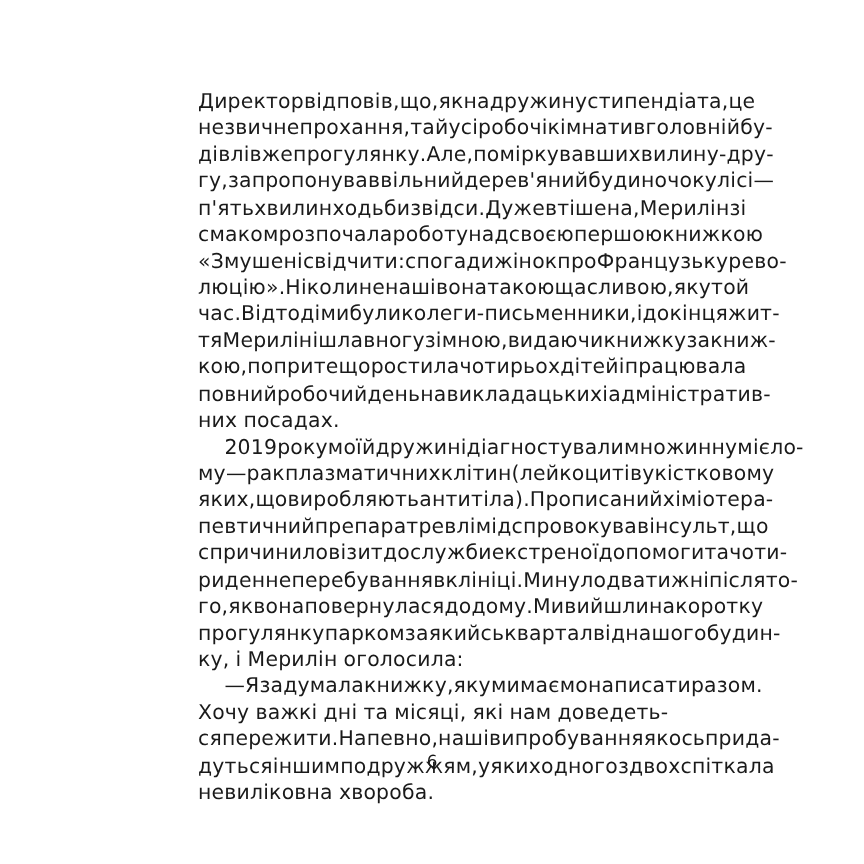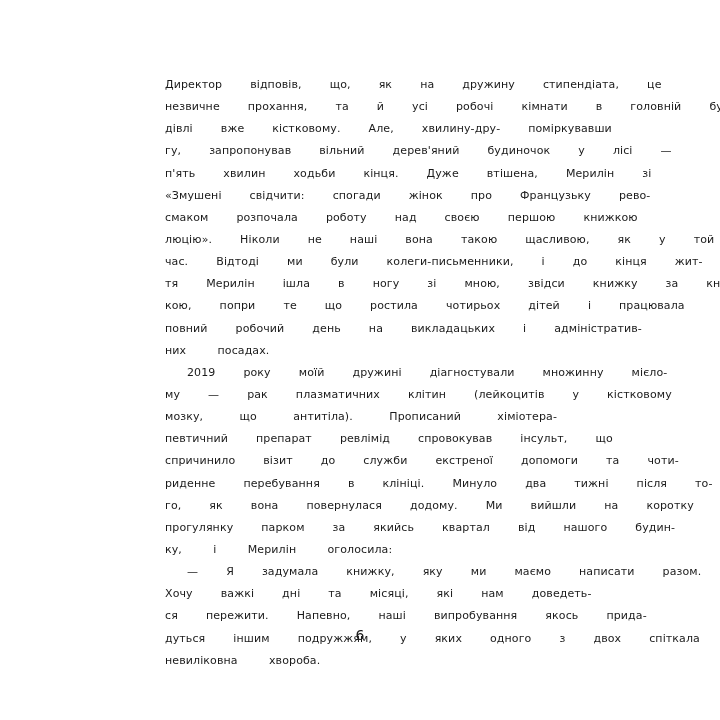--- a/index.html
+++ b/index.html
@@ -30,27 +30,26 @@
   }
 
   .para {
     margin: 0;
   }
 
   
   .line {
     display: flex;
     width: 392px;
-    font-size: 11px;
+    font-size: 17px;
     line-height: 22.15px;
     height: 22.15px;
     color: #1a1a1a;
     white-space: pre;
     letter-spacing: 0.01em;
-    gap: 28px;
   }
   
   .line.justify {
     justify-content: space-between;
   }
   
   .line.last {
     justify-content: flex-start;
   }
   .line.last .w + .w {
@@ -79,36 +78,36 @@
 </style>
 </head>
 <body>
 
 <div class="page">
 
   <div class="text-block">
       <div class="para">
         <div class="line justify"><span class="w">Директор</span><span class="w">відповів,</span><span class="w">що,</span><span class="w">як</span><span class="w">на</span><span class="w">дружину</span><span class="w">стипендіата,</span><span class="w">це</span></div>
         <div class="line justify"><span class="w">незвичне</span><span class="w">прохання,</span><span class="w">та</span><span class="w">й</span><span class="w">усі</span><span class="w">робочі</span><span class="w">кімнати</span><span class="w">в</span><span class="w">головній</span><span class="w">бу-</span></div>
-        <div class="line justify"><span class="w">дівлі</span><span class="w">вже</span><span class="w">кістковому.</span><span class="w">Але,</span><span class="w">хвилину-дру-</span><span class="w">поміркувавши</span></div>
+        <div class="line justify"><span class="w">дівлі</span><span class="w">вже</span><span class="w">прогулянку.</span><span class="w">Але,</span><span class="w">поміркувавши</span><span class="w">хвилину-дру-</span></div>
         <div class="line justify"><span class="w">гу,</span><span class="w">запропонував</span><span class="w">вільний</span><span class="w">дерев'яний</span><span class="w">будиночок</span><span class="w">у</span><span class="w">лісі</span><span class="w">—</span></div>
-        <div class="line justify"><span class="w">п'ять</span><span class="w">хвилин</span><span class="w">ходьби</span><span class="w">кінця.</span><span class="w">Дуже</span><span class="w">втішена,</span><span class="w">Мерилін</span><span class="w">зі</span></div>
+        <div class="line justify"><span class="w">п'ять</span><span class="w">хвилин</span><span class="w">ходьби</span><span class="w">звідси.</span><span class="w">Дуже</span><span class="w">втішена,</span><span class="w">Мерилін</span><span class="w">зі</span></div>
+        <div class="line justify"><span class="w">смаком</span><span class="w">розпочала</span><span class="w">роботу</span><span class="w">над</span><span class="w">своєю</span><span class="w">першою</span><span class="w">книжкою</span></div>
         <div class="line justify"><span class="w">«Змушені</span><span class="w">свідчити:</span><span class="w">спогади</span><span class="w">жінок</span><span class="w">про</span><span class="w">Французьку</span><span class="w">рево-</span></div>
-        <div class="line justify"><span class="w">смаком</span><span class="w">розпочала</span><span class="w">роботу</span><span class="w">над</span><span class="w">своєю</span><span class="w">першою</span><span class="w">книжкою</span></div>
         <div class="line justify"><span class="w">люцію».</span><span class="w">Ніколи</span><span class="w">не</span><span class="w">наші</span><span class="w">вона</span><span class="w">такою</span><span class="w">щасливою,</span><span class="w">як</span><span class="w">у</span><span class="w">той</span></div>
         <div class="line justify"><span class="w">час.</span><span class="w">Відтоді</span><span class="w">ми</span><span class="w">були</span><span class="w">колеги-письменники,</span><span class="w">і</span><span class="w">до</span><span class="w">кінця</span><span class="w">жит-</span></div>
-        <div class="line justify"><span class="w">тя</span><span class="w">Мерилін</span><span class="w">ішла</span><span class="w">в</span><span class="w">ногу</span><span class="w">зі</span><span class="w">мною,</span><span class="w">звідси</span><span class="w">книжку</span><span class="w">за</span><span class="w">книж-</span></div>
+        <div class="line justify"><span class="w">тя</span><span class="w">Мерилін</span><span class="w">ішла</span><span class="w">в</span><span class="w">ногу</span><span class="w">зі</span><span class="w">мною,</span><span class="w">видаючи</span><span class="w">книжку</span><span class="w">за</span><span class="w">книж-</span></div>
         <div class="line justify"><span class="w">кою,</span><span class="w">попри</span><span class="w">те</span><span class="w">що</span><span class="w">ростила</span><span class="w">чотирьох</span><span class="w">дітей</span><span class="w">і</span><span class="w">працювала</span></div>
         <div class="line justify"><span class="w">повний</span><span class="w">робочий</span><span class="w">день</span><span class="w">на</span><span class="w">викладацьких</span><span class="w">і</span><span class="w">адміністратив-</span></div>
         <div class="line last"><span class="w">них</span><span class="w">посадах.</span></div>
       </div>
       <div class="para">
         <div class="line justify indent"><span class="w">2019</span><span class="w">року</span><span class="w">моїй</span><span class="w">дружині</span><span class="w">діагностували</span><span class="w">множинну</span><span class="w">мієло-</span></div>
         <div class="line justify"><span class="w">му</span><span class="w">—</span><span class="w">рак</span><span class="w">плазматичних</span><span class="w">клітин</span><span class="w">(лейкоцитів</span><span class="w">у</span><span class="w">кістковому</span></div>
-        <div class="line justify"><span class="w">мозку,</span><span class="w">що</span><span class="w">антитіла).</span><span class="w">Прописаний</span><span class="w">хіміотера-</span></div>
+        <div class="line justify"><span class="w">яких,</span><span class="w">що</span><span class="w">виробляють</span><span class="w">антитіла).</span><span class="w">Прописаний</span><span class="w">хіміотера-</span></div>
         <div class="line justify"><span class="w">певтичний</span><span class="w">препарат</span><span class="w">ревлімід</span><span class="w">спровокував</span><span class="w">інсульт,</span><span class="w">що</span></div>
         <div class="line justify"><span class="w">спричинило</span><span class="w">візит</span><span class="w">до</span><span class="w">служби</span><span class="w">екстреної</span><span class="w">допомоги</span><span class="w">та</span><span class="w">чоти-</span></div>
         <div class="line justify"><span class="w">риденне</span><span class="w">перебування</span><span class="w">в</span><span class="w">клініці.</span><span class="w">Минуло</span><span class="w">два</span><span class="w">тижні</span><span class="w">після</span><span class="w">то-</span></div>
         <div class="line justify"><span class="w">го,</span><span class="w">як</span><span class="w">вона</span><span class="w">повернулася</span><span class="w">додому.</span><span class="w">Ми</span><span class="w">вийшли</span><span class="w">на</span><span class="w">коротку</span></div>
         <div class="line justify"><span class="w">прогулянку</span><span class="w">парком</span><span class="w">за</span><span class="w">якийсь</span><span class="w">квартал</span><span class="w">від</span><span class="w">нашого</span><span class="w">будин-</span></div>
         <div class="line last"><span class="w">ку,</span><span class="w">і</span><span class="w">Мерилін</span><span class="w">оголосила:</span></div>
       </div>
       <div class="para">
         <div class="line justify indent"><span class="w">—</span><span class="w">Я</span><span class="w">задумала</span><span class="w">книжку,</span><span class="w">яку</span><span class="w">ми</span><span class="w">маємо</span><span class="w">написати</span><span class="w">разом.</span></div>
         <div class="line justify"><span class="w">Хочу</span><span class="w">важкі</span><span class="w">дні</span><span class="w">та</span><span class="w">місяці,</span><span class="w">які</span><span class="w">нам</span><span class="w">доведеть-</span></div>

